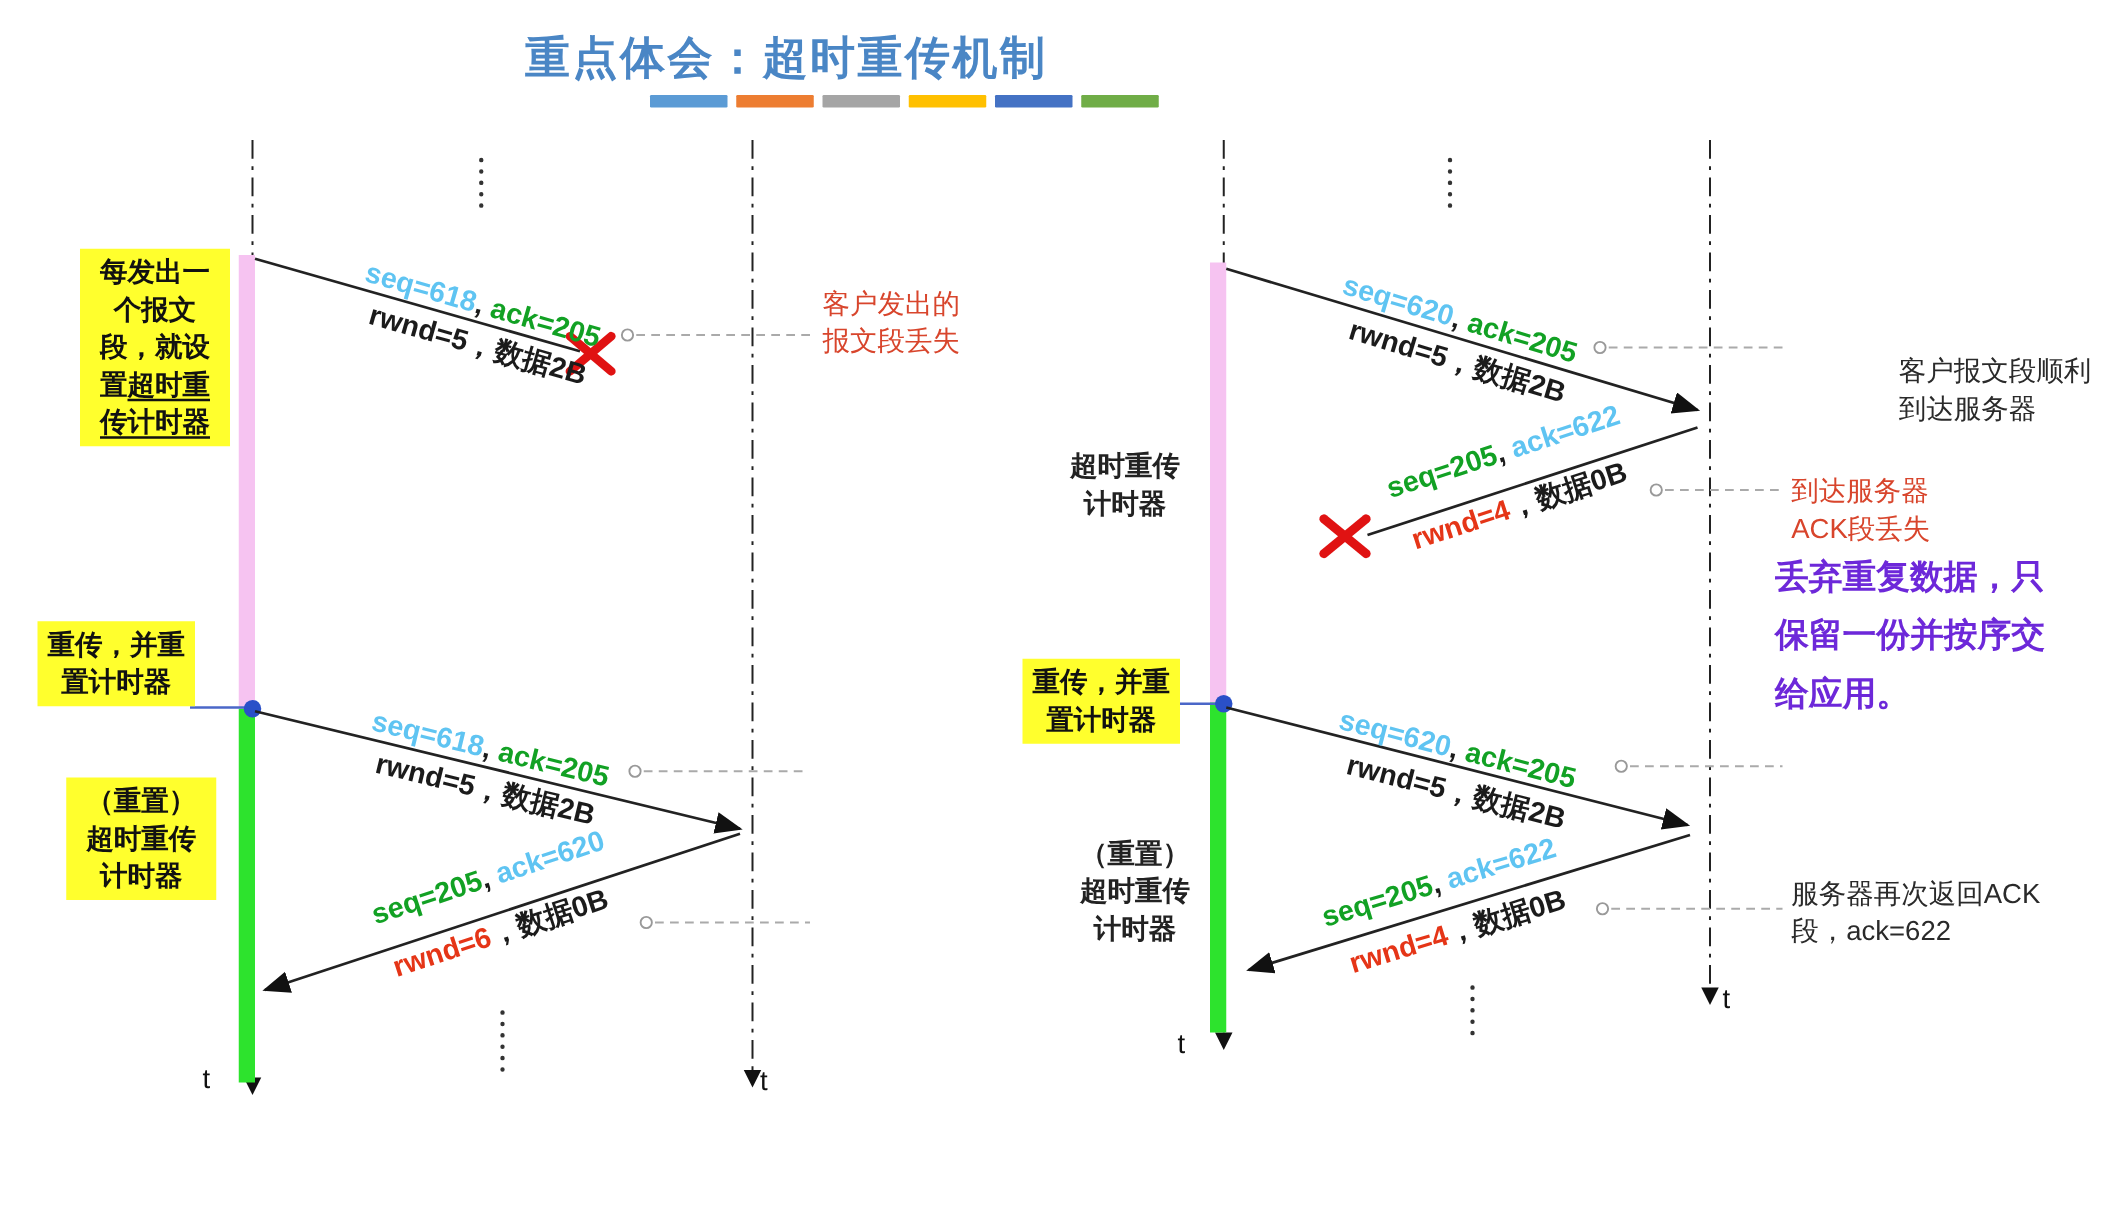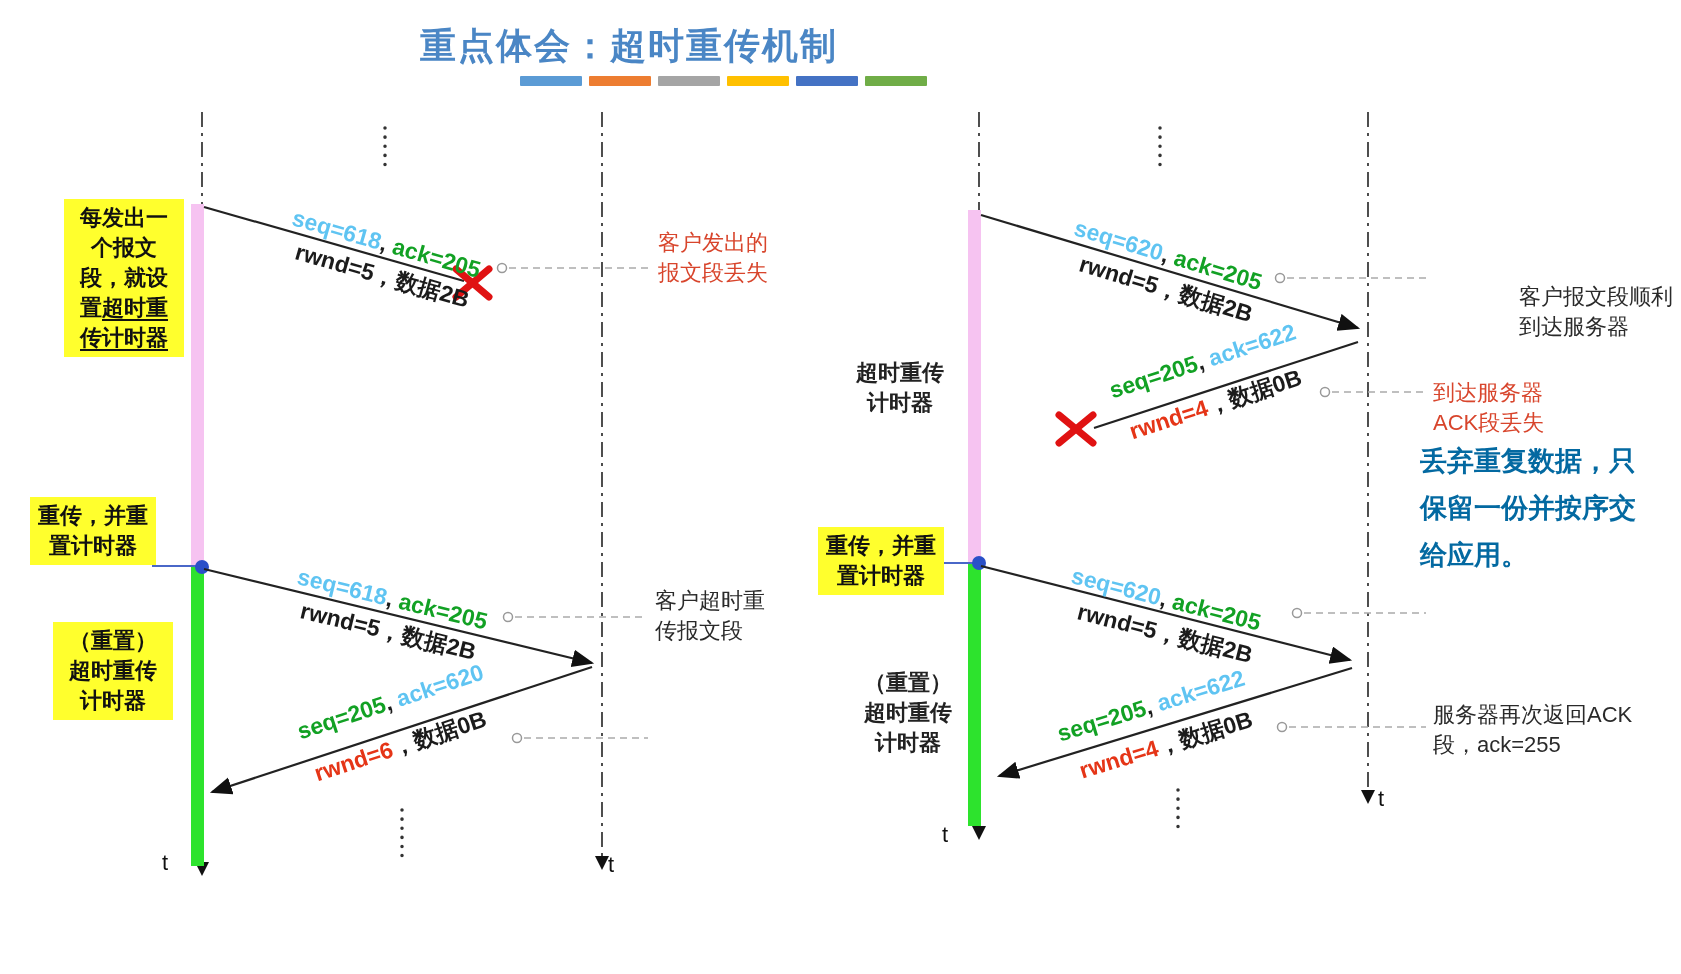--- a/index.html
+++ b/index.html
@@ -11,21 +11,21 @@
   .title{font-size:36px;font-weight:bold;color:var(--title_blue);text-align:left;letter-spacing:2px;}
   .bars{display:flex;gap:7px;}
   .bar{width:62px;height:10px;border-radius:1px;}
   .ybox{background:var(--highlight_yellow);text-align:center;font-size:22px;line-height:30px;
         font-weight:600;padding:4px 8px;color:#111;}
   .plainlabel{text-align:center;font-size:22px;line-height:30px;color:#222;}
   .semibold{font-weight:600;}
   .em{font-weight:800;text-decoration:underline;text-decoration-thickness:2px;text-underline-offset:4px;margin-top:21px;}
   .note{font-size:22px;line-height:30px;color:#2a2a2a;}
   .note-red{color:var(--annotation_red);}
-  .note-bold{font-size:27px;line-height:47px;font-weight:800;color:#0369a1;}
+  .note-bold{font-size:27px;line-height:47px;font-weight:800;color:#6d28d9;}
   .msg{height:28px;line-height:28px;font-size:23px;font-weight:600;white-space:nowrap;
        transform-origin:0 50%;}
   .b{color:var(--seq_blue);} .g{color:var(--ack_green);} .r{color:var(--rwnd_red);} .k{color:var(--ink);}
   .tlabel{font-size:22px;color:#111;}
 </style>
 </head>
 <body>
 
 <div id="canvas">
 
@@ -138,22 +138,20 @@
 
   <div class="abs msg" style="left:298px;top:718px;transform:rotate(-18.2deg);">
     <span class="g">seq=205</span><span class="k">, </span><span class="b">ack=620</span>
   </div>
   <div class="abs msg" style="left:315px;top:760px;transform:rotate(-18.2deg);">
     <span class="r">rwnd=6</span><span class="k">，</span><span class="k">数据0B</span>
   </div>
 
   <div class="abs note note-red pre" style="left:658px;top:228px;text-align:left;">客户发出的
 报文段丢失</div>
-  <div class="abs note pre" style="left:655px;top:586px;">客户超时重
-传报文段</div>
 
   <div class="abs tlabel" style="left:162px;top:850px;">t</div>
   <div class="abs tlabel" style="left:608px;top:852px;">t</div>
 
   <div class="abs plainlabel semibold pre" style="left:848px;top:358px;width:104px;">超时重传
 计时器</div>
 
   <div class="abs ybox pre" style="left:818px;top:527px;width:110px;">重传，并重
 置计时器</div>
 
@@ -190,18 +188,18 @@
   </div>
 
   <div class="abs note pre" style="left:1519px;top:250px;margin-top:32px;">客户报文段顺利
 到达服务器</div>
   <div class="abs note note-red pre" style="left:1433px;top:378px;">到达服务器
 ACK段丢失</div>
   <div class="abs note-bold pre" style="left:1420px;top:438px;width:255px;">丢弃重复数据，只
 保留一份并按序交
 给应用。</div>
   <div class="abs note pre" style="left:1433px;top:700px;">服务器再次返回ACK
-段，ack=255</div>
+段，ack=622</div>
 
   <div class="abs tlabel" style="left:942px;top:822px;">t</div>
   <div class="abs tlabel" style="left:1378px;top:786px;">t</div>
 
 </div>
 
 </body></html>

